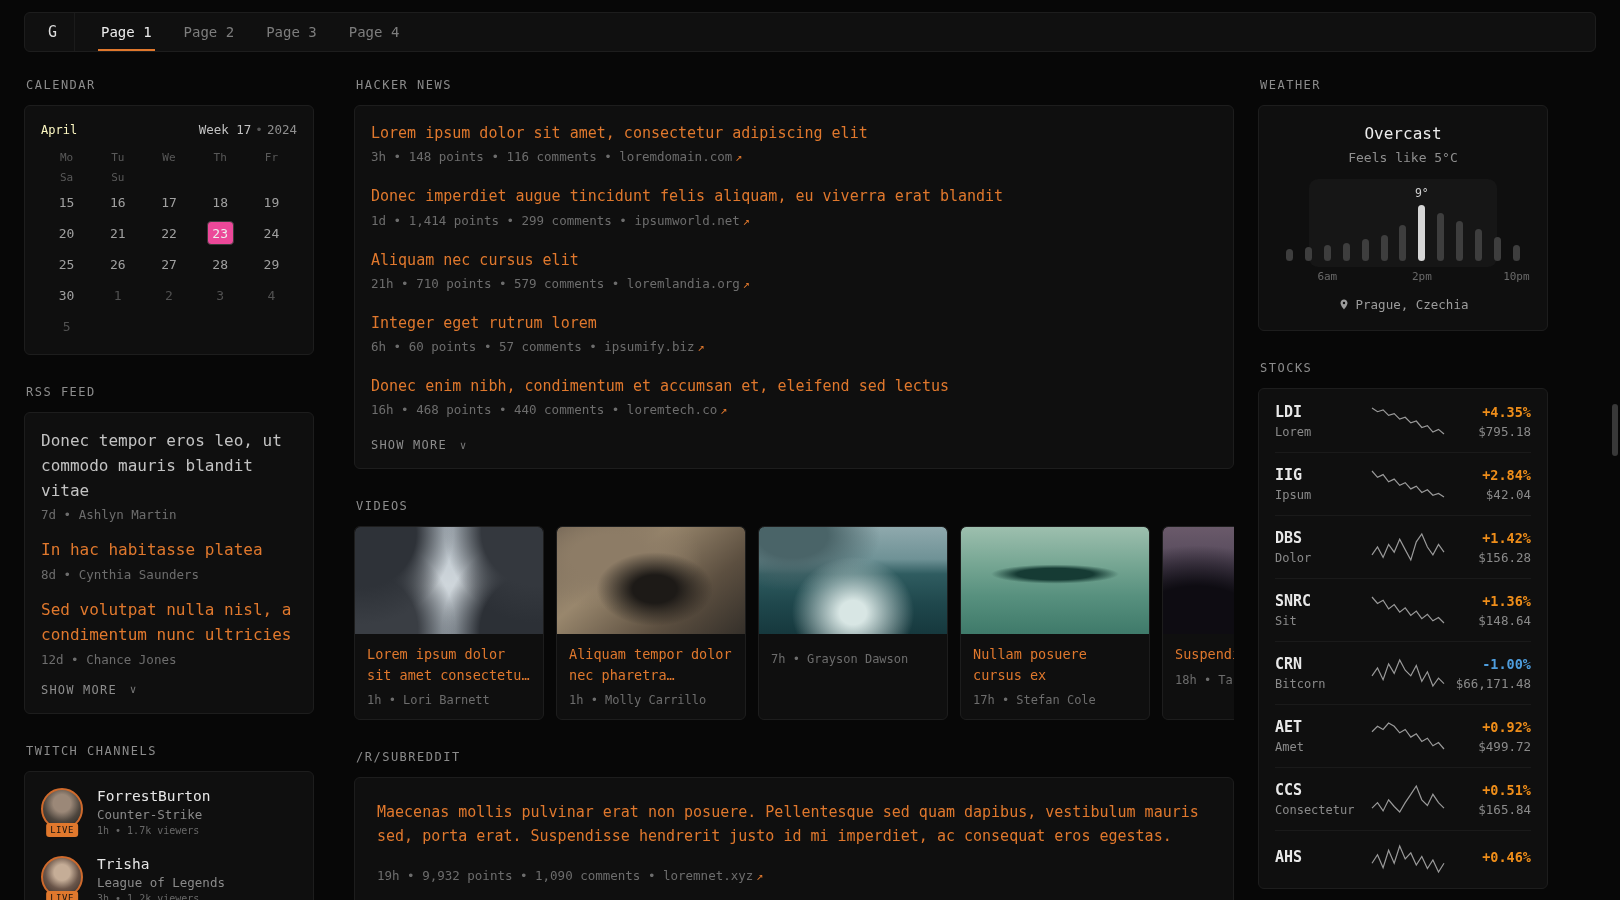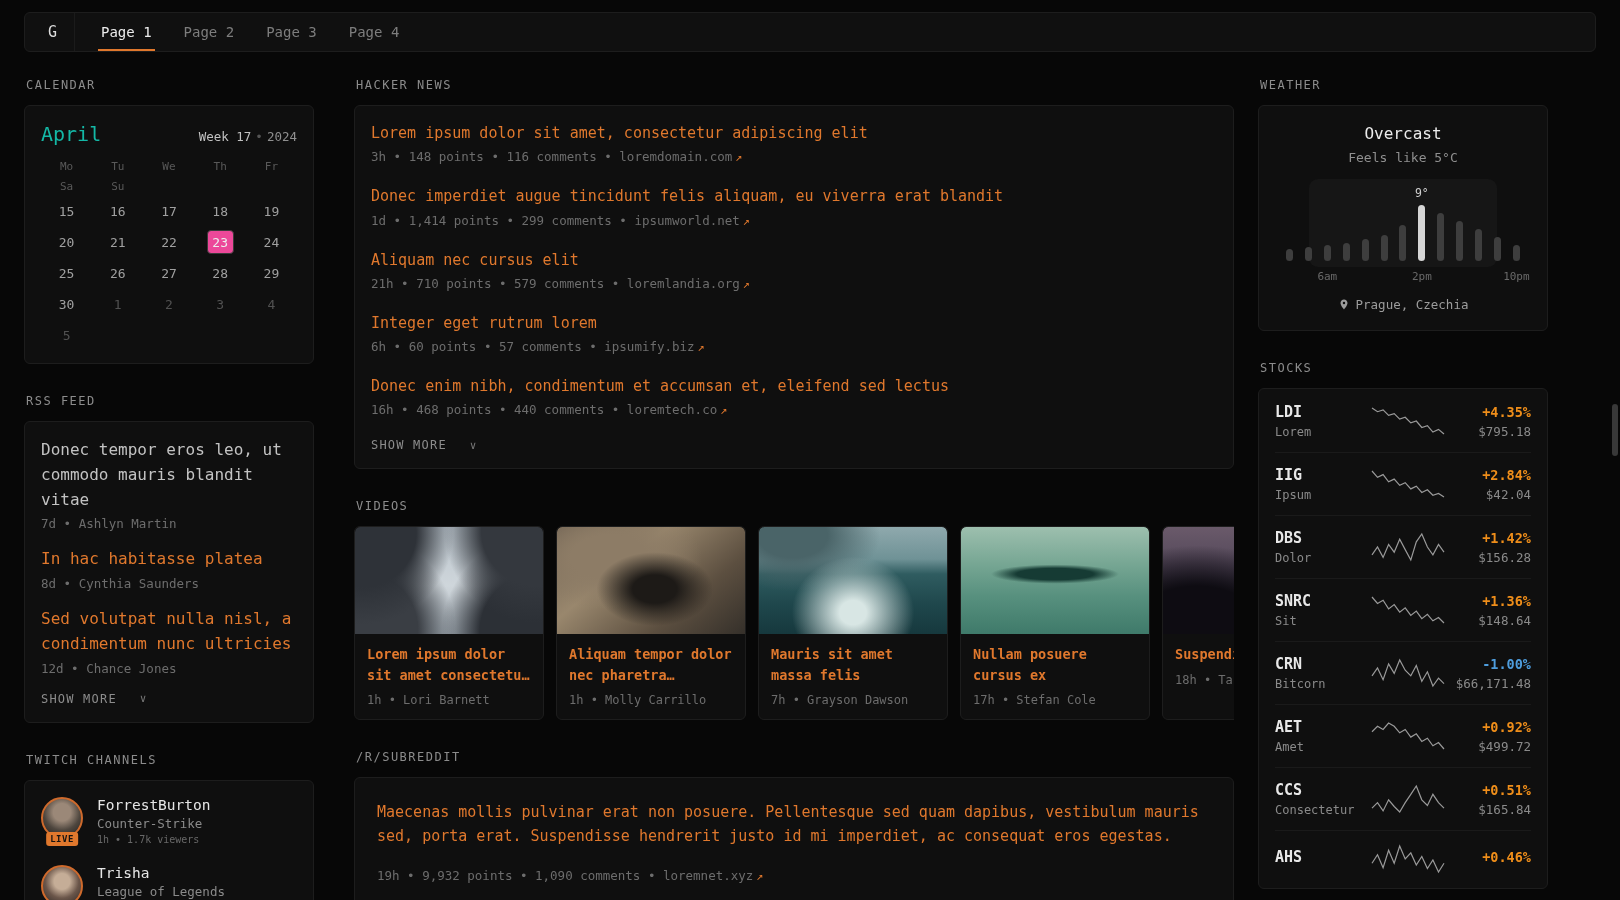--- a/index.html
+++ b/index.html
@@ -44,21 +44,21 @@
   .section{margin-bottom:30px}
   .sec-title{
     font-size:12px;font-weight:normal;letter-spacing:1.5px;
     color:#8c8c8c;margin:0 0 13px 2px;white-space:nowrap;
   }
   .card{background:#0f0f0f;border:1px solid #1d1d1d;border-radius:6px}
 
   
   .calendar-card{padding:16px}
   .cal-head{display:flex;justify-content:space-between;align-items:baseline;margin-bottom:14px}
-  .cal-month{font-size:20px;color:#14b8a6}
+  .cal-month{font-size:12px;color:#fef9c3}
   .cal-weekyear{font-size:12.5px;color:#8f8f8f}
   .cal-weekyear .wk{color:#c2c2c2}
   .cal-weekyear .dot{color:#555;margin:0 4px}
   .cal-grid{display:grid;grid-template-columns:repeat(5,1fr);row-gap:7px;justify-items:center}
   .cal-dow{margin-bottom:6px}
   .cal-dow-cell{font-size:11px;color:#595959}
   .cal-day{
     font-size:13px;color:#a0a0a0;width:27px;height:24px;
     display:flex;align-items:center;justify-content:center;
     border:1px solid transparent;border-radius:4px;cursor:pointer;
@@ -67,42 +67,42 @@
   .cal-day.selected{background:#ec4899;border-color:#3a3a3a;color:#ededed}
 
   
   .feed-card{padding:16px}
   .feed-item{margin-bottom:16px}
   .feed-title{display:block;color:var(--accent);font-size:16px;line-height:1.55;cursor:pointer}
   .feed-item.read .feed-title{color:#c3c3c3}
   .feed-meta{color:#6d6d6d;font-size:12.5px;margin-top:4px;white-space:nowrap}
   .ext{color:var(--accent);font-size:12px;margin-left:3px;cursor:pointer}
   .show-more{
-    display:flex;align-items:center;gap:23px;background:none;border:none;
+    display:flex;align-items:center;gap:13px;background:none;border:none;
     color:#8c8c8c;font:inherit;font-size:12px;letter-spacing:1.2px;cursor:pointer;margin-top:6px;
   }
   .show-more .chev{font-size:11px;color:#777}
   .hn .feed-item{margin-bottom:21px}
   .hn .feed-title{font-size:15px}
   .sub-card{padding:22px}
   .sub-card .feed-title{font-size:15px;line-height:1.6}
   .sub-card .feed-meta{margin-top:20px}
   .sub-card .feed-item{margin-bottom:4px}
 
   
   .twitch-card{padding:16px 16px 6px}
   .channel{display:flex;gap:14px;margin-bottom:20px;cursor:pointer}
   .avatar-wrap{position:relative;width:42px;height:42px;flex:none}
   .avatar{width:42px;height:42px;border-radius:50%;border:2px solid #cf6a2c}
   .channel.ch1 .avatar{background:radial-gradient(circle at 50% 35%,#9b8878 0 28%,#4e463e 58%,#1d1b18 100%)}
   .channel.ch2 .avatar{background:radial-gradient(circle at 50% 38%,#c5ad97 0 26%,#6b564a 55%,#262220 100%)}
   .channel.ch3 .avatar{background:radial-gradient(circle at 50% 40%,#e0ded9 0 34%,#a19e98 62%,#5c5a55 100%);border-color:#8a8a8a}
   .live-badge{
     position:absolute;left:50%;bottom:-7px;transform:translateX(-50%);
-    background:var(--accent);color:#161311;font-size:9px;font-weight:bold;
+    background:var(--accent);color:#161311;font-size:9px;font-weight:normal;
     letter-spacing:.5px;padding:2px 4px;border-radius:3px;
   }
   .channel-name{color:#e6e6e6;font-size:14.5px}
   .channel-game{color:#8a8a8a;font-size:12.5px;margin-top:3px}
   .channel-meta{color:#686868;font-size:10px;margin-top:3px}
 
   
   .videos-row{display:flex;gap:12px;overflow:hidden;width:880px}
   .video-card{width:190px;flex:none;overflow:hidden;cursor:pointer}
   .thumb{height:107px;border-radius:5px 5px 0 0}
@@ -122,21 +122,21 @@
     linear-gradient(180deg,#8fa9ad 0%,#6f9296 30%,#2f5c60 44%,#1f474c 72%,#16383d 100%)}
   .video-card.canoe .thumb{background:
     radial-gradient(ellipse 34% 9% at 50% 44%,#163b34 0 60%,rgba(22,59,52,0) 100%),
     linear-gradient(180deg,#9dbfae 0%,#76a693 35%,#57907e 65%,#3f7a6a 100%)}
   .video-card.dusk .thumb{background:
     radial-gradient(ellipse at 18% 96%,#0e0c12 0 30%,rgba(14,12,18,0) 58%),
     linear-gradient(180deg,#6a5a6a 0%,#4e4356 45%,#2e2838 75%,#1c1826 100%)}
   .video-body{padding:10px 12px 12px}
   .video-title{
     display:block;color:var(--accent);font-size:13.5px;line-height:1.5;
-    max-height:41px;overflow:hidden;cursor:pointer;font-weight:bold;
+    max-height:41px;overflow:hidden;cursor:pointer;
   }
   .video-meta{color:#6d6d6d;font-size:12px;margin-top:8px;white-space:nowrap}
 
   
   .weather-card{padding:18px;text-align:center}
   .weather-cond{font-size:16px;color:#ececec}
   .weather-feels{font-size:13px;color:#8f8f8f;margin-top:7px}
   .bars-wrap{
     position:relative;margin:20px 6px 0;height:98px;
     display:flex;justify-content:space-between;align-items:flex-end;
@@ -360,21 +360,20 @@
             <div class="card video-card camera">
     <div class="thumb"></div>
     <div class="video-body">
       <a class="video-title">Aliquam tempor dolor nec pharetra…</a>
       <div class="video-meta">1h • Molly Carrillo</div>
     </div>
   </div>
             <div class="card video-card sea">
     <div class="thumb"></div>
     <div class="video-body">
-      <a class="video-title">Mauris sit amet massa felis</a>
       <div class="video-meta">7h • Grayson Dawson</div>
     </div>
   </div>
             <div class="card video-card canoe">
     <div class="thumb"></div>
     <div class="video-body">
       <a class="video-title">Nullam posuere cursus ex</a>
       <div class="video-meta">17h • Stefan Cole</div>
     </div>
   </div>

